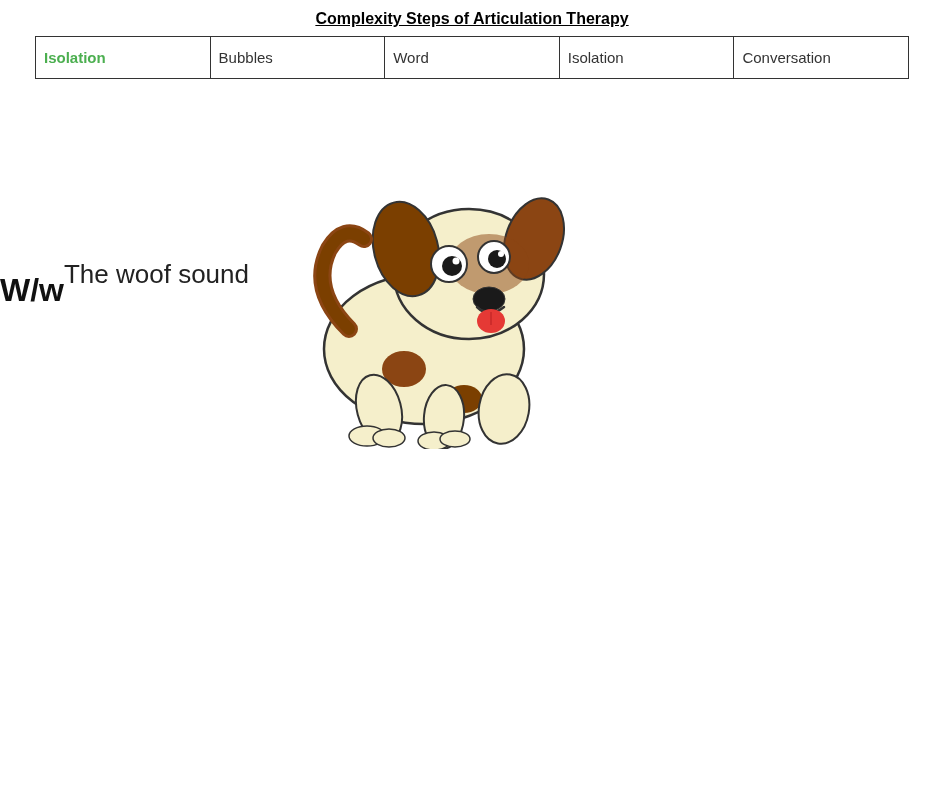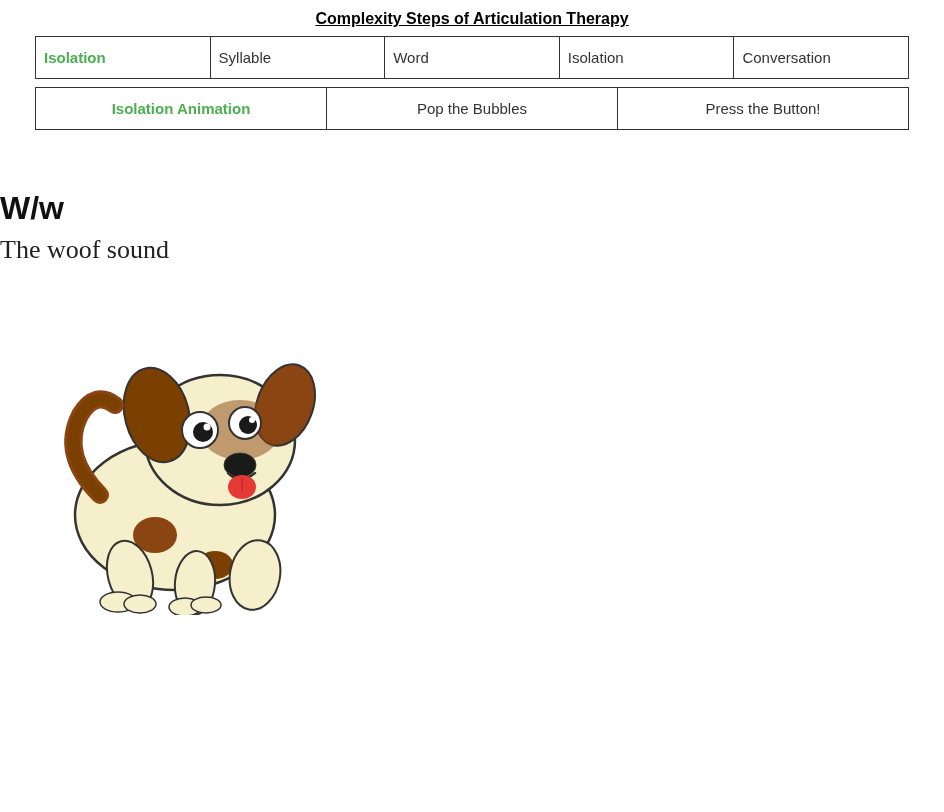--- a/index.html
+++ b/index.html
@@ -75,36 +75,36 @@
       border-right: none;
     }
 
     .sub-tab.active {
       color: #4caf50;
       font-weight: bold;
     }
 
     .main-content {
       display: flex;
-      flex-direction: column;
+      flex-direction: row;
+      align-items: center;
       padding-top: 60px;
     }
 
     .sound-title {
       font-size: 32px;
       font-weight: bold;
       color: #111;
       margin-bottom: 8px;
     }
 
     .sound-subtitle {
       font-size: 26px;
       color: #222;
       margin-bottom: 40px;
-      font-family: Liberation Serif, serif;
     }
 
     .dog-illustration {
       width: 340px;
       height: 310px;
       position: relative;
     }
 
     
     .dog-svg {
@@ -116,31 +116,26 @@
 <body>
 
 <div>
 
   <div class="page-title-container">
     <span class="page-title">Complexity Steps of Articulation Therapy</span>
   </div>
 
   <nav class="nav-tabs">
     <div class="nav-tab active">Isolation</div>
-    <div class="nav-tab">Syllable</div>
+    <div class="nav-tab">Bubbles</div>
     <div class="nav-tab">Word</div>
     <div class="nav-tab">Isolation</div>
     <div class="nav-tab">Conversation</div>
   </nav>
 
-  <div class="sub-tabs">
-    <div class="sub-tab active">Isolation Animation</div>
-    <div class="sub-tab">Pop the Bubbles</div>
-    <div class="sub-tab">Press the Button!</div>
-  </div>
 
   <div class="main-content">
     <div class="sound-title">W/w</div>
     <div class="sound-subtitle">The woof sound</div>
 
     <div class="dog-illustration">
       <svg class="dog-svg" viewBox="0 0 340 310" xmlns="http://www.w3.org/2000/svg">
 
         <ellipse cx="175" cy="210" rx="100" ry="75" fill="#F5EFCB" stroke="#333" stroke-width="2.5"></ellipse>
 

